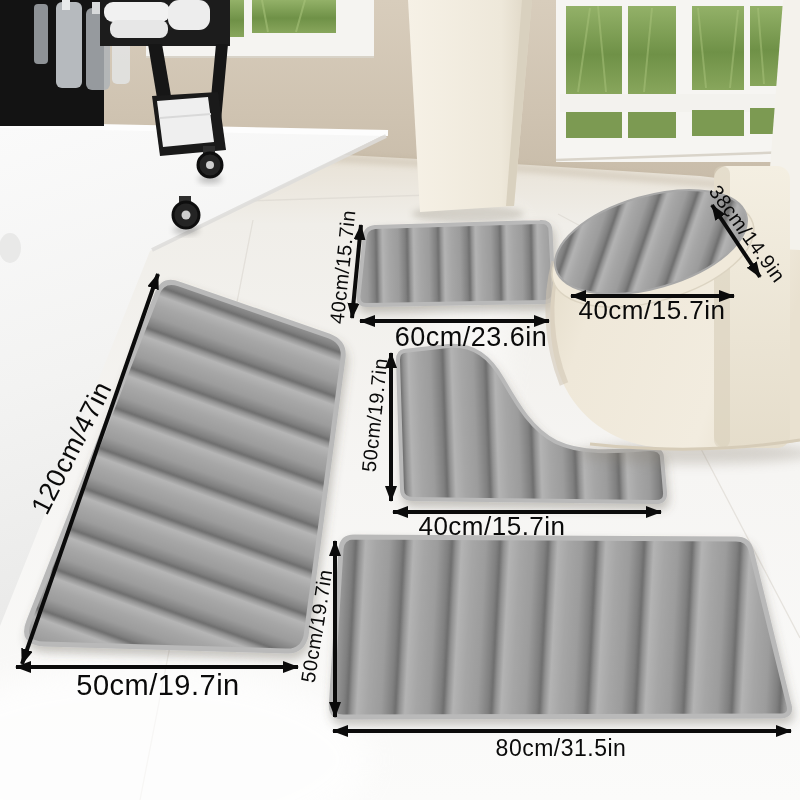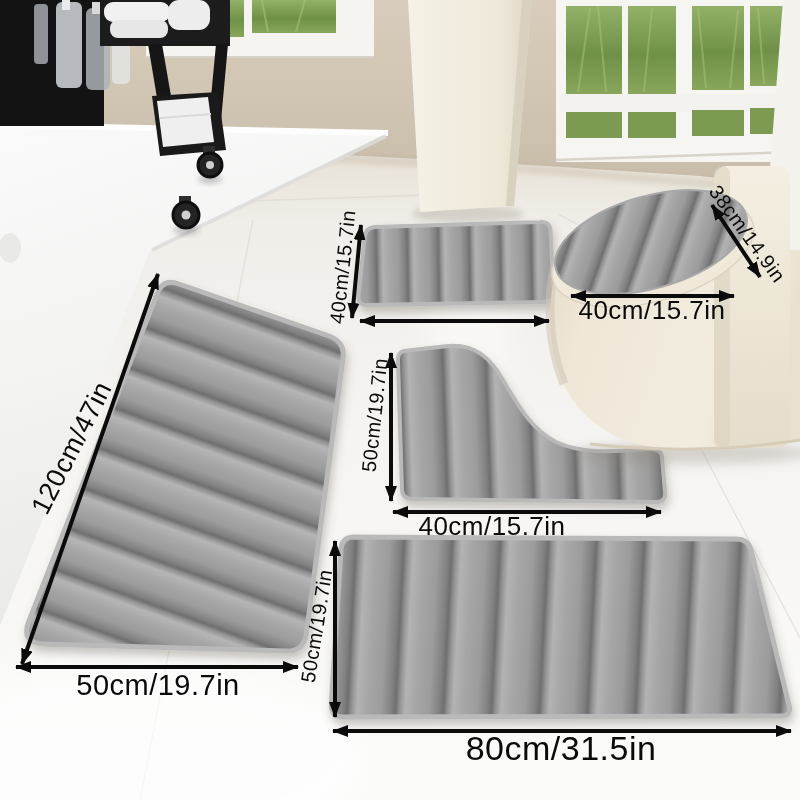--- a/index.html
+++ b/index.html
@@ -218,19 +218,20 @@
     <line x1="391" y1="353" x2="391" y2="501" marker-start="url(#ahs)" marker-end="url(#ah)"></line>
     <line x1="393" y1="512" x2="661" y2="512" marker-start="url(#ahs)" marker-end="url(#ah)"></line>
     <line x1="335" y1="541" x2="335" y2="717" marker-start="url(#ahs)" marker-end="url(#ah)"></line>
     <line x1="333" y1="731" x2="791" y2="731" marker-start="url(#ahs)" marker-end="url(#ah)"></line>
   </g>
 </svg>
 
 <div class="dim-label" style="left:72px;top:448px;--rot:-63deg;font-size:27px;">120cm/47in</div>
 <div class="dim-label" style="left:158px;top:685px;font-size:29px;">50cm/19.7in</div>
 <div class="dim-label" style="left:343px;top:267px;--rot:-84deg;font-size:20px;">40cm/15.7in</div>
+<div class="dim-label" style="left:471px;top:337px;font-size:27px;">60cm/23.6in</div>
 <div class="dim-label" style="left:747px;top:234px;--rot:54deg;font-size:20px;">38cm/14.9in</div>
 <div class="dim-label" style="left:652px;top:310px;font-size:26px;">40cm/15.7in</div>
 <div class="dim-label" style="left:375px;top:415px;--rot:-84deg;font-size:20px;">50cm/19.7in</div>
 <div class="dim-label" style="left:492px;top:526px;font-size:26px;">40cm/15.7in</div>
 <div class="dim-label" style="left:317px;top:626px;--rot:-81deg;font-size:20px;">50cm/19.7in</div>
-<div class="dim-label" style="left:561px;top:748px;font-size:34px;">80cm/31.5in</div>
+<div class="dim-label" style="left:561px;top:748px;font-size:23px;">80cm/31.5in</div>
 </div>
 
 </body></html>

